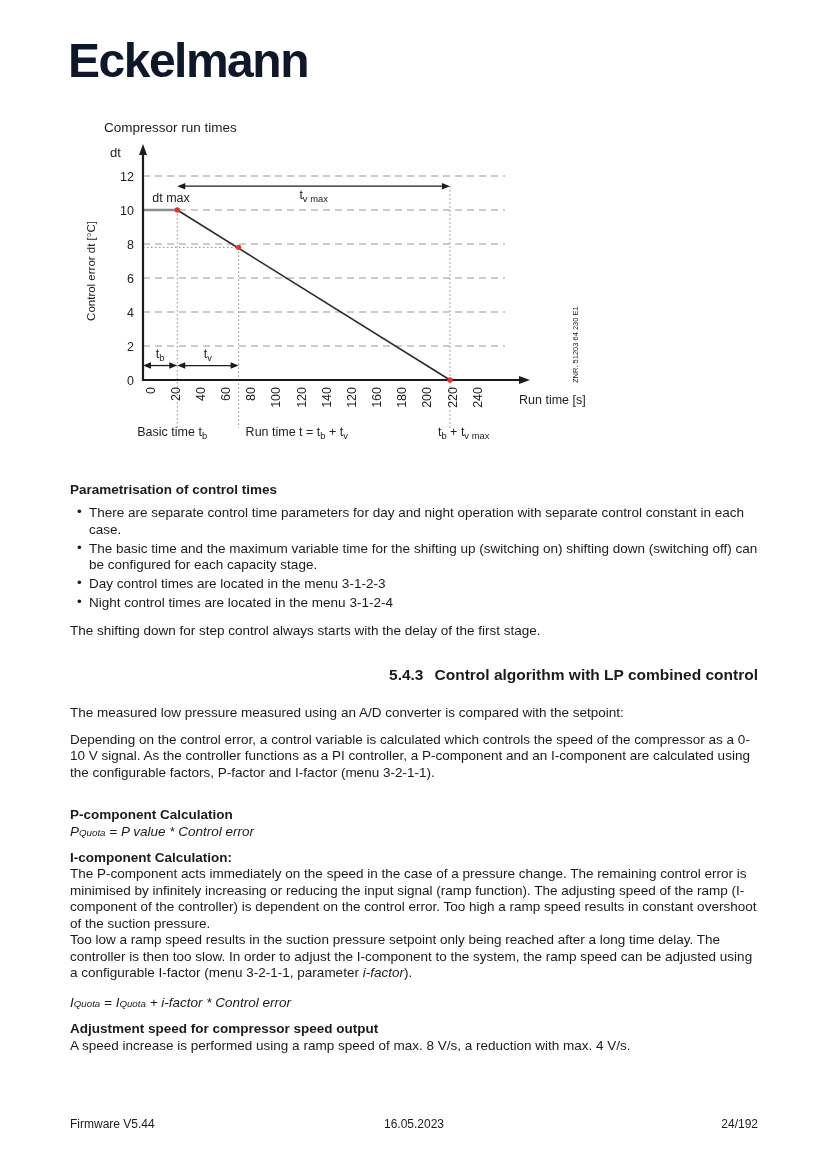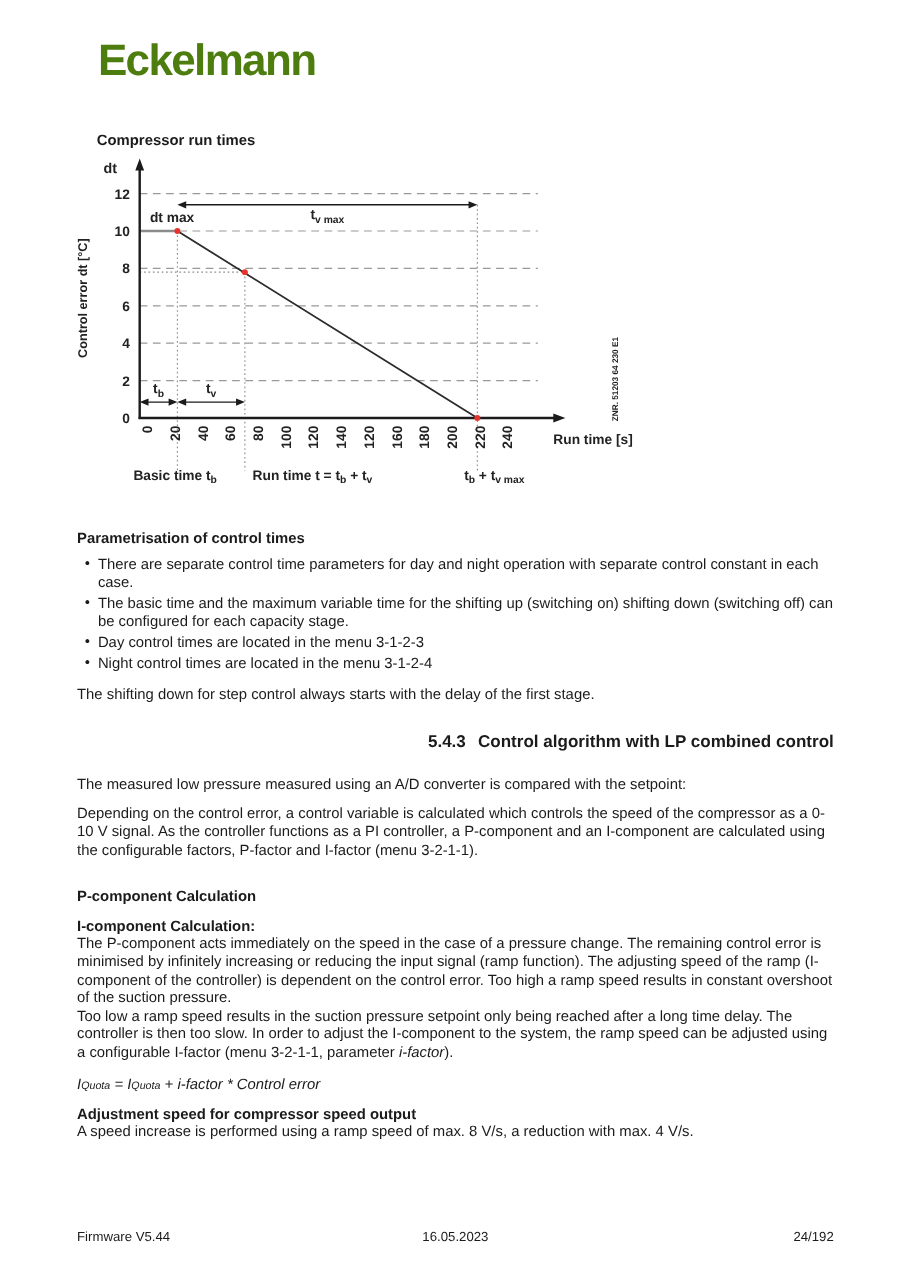--- a/index.html
+++ b/index.html
@@ -1,19 +1,19 @@
 <!DOCTYPE html>
 <html><head>
 <meta charset="utf-8">
 <style>
   html,body{margin:0;padding:0;background:#ffffff;}
   body{width:827px;height:1169px;position:relative;font-family:"Liberation Sans",sans-serif;color:#1b1b1b;}
   .page{position:absolute;inset:0;background:#fff;overflow:hidden;}
-  .logo{position:absolute;left:68px;top:33px;font-size:40px;font-weight:bold;color:#4d7c0f;letter-spacing:-1.5px;margin-left:21px;}
-  .chart-wrap{position:absolute;left:70px;top:120px;width:620px;height:345px;font-weight:bold;}
+  .logo{position:absolute;left:68px;top:33px;font-size:48px;font-weight:bold;color:#0f172a;letter-spacing:-1.5px;}
+  .chart-wrap{position:absolute;left:86px;top:120px;width:620px;height:345px;}
   .chart-title{font-size:13.5px;margin:0 0 1px 18px;color:#1b1b1b;}
   #chart-svg{display:block;}
   #chart-svg text{font-family:"Liberation Sans",sans-serif;fill:#222;}
   .content{position:absolute;left:70px;top:459px;width:688px;font-size:13.5px;line-height:1.22;margin-top:23px;}
   p{margin:0;}
   .b{font-weight:bold;}
   .bullets{margin:7px 0 0 0;padding:0;list-style:none;}
   .bullets li{position:relative;padding-left:19px;margin-top:2.5px;}
   .bullets li::before{content:"\2022";position:absolute;left:7px;top:-1px;}
   .mt8{margin-top:8px;}  .mt10{margin-top:10px;}  .mt11{margin-top:11px;}
@@ -108,20 +108,21 @@
       <li>Night control times are located in the menu 3-1-2-4</li>
     </ul>
     <p class="mt11">The shifting down for step control always starts with the delay of the first stage.</p>
 
     <h2 class="section-h"><span class="num">5.4.3</span><span>Control algorithm with LP combined control</span></h2>
 
     <p class="mt20">The measured low pressure measured using an A/D converter is compared with the setpoint:</p>
     <p class="mt10">Depending on the control error, a control variable is calculated which controls the speed of the compressor as a 0-10 V signal. As the controller functions as a PI controller, a P-component and an I-component are calculated using the configurable factors, P-factor and I-factor (menu 3-2-1-1).</p>
 
     <p class="b mt26">P-component Calculation</p>
+    <p class="formula"><span>P</span><sub>Quota</sub><span> = P value * Control error</span></p>
 
     <p class="b mt10">I-component Calculation:</p>
     <p>The P-component acts immediately on the speed in the case of a pressure change. The remaining control error is minimised by infinitely increasing or reducing the input signal (ramp function). The adjusting speed of the ramp (I-component of the controller) is dependent on the control error. Too high a ramp speed results in constant overshoot of the suction pressure.</p>
     <p><span>Too low a ramp speed results in the suction pressure setpoint only being reached after a long time delay. The controller is then too slow. In order to adjust the I-component to the system, the ramp speed can be adjusted using a configurable I-factor (menu 3-2-1-1, parameter </span><span style="font-style: italic;">i-factor</span><span>).</span></p>
     <p class="formula mt13"><span>I</span><sub>Quota</sub><span> = I</span><sub>Quota</sub><span> + i-factor * Control error</span></p>
 
     <p class="b mt10">Adjustment speed for compressor speed output</p>
     <p>A speed increase is performed using a ramp speed of max. 8 V/s, a reduction with max. 4 V/s.</p>
   </div>
 

